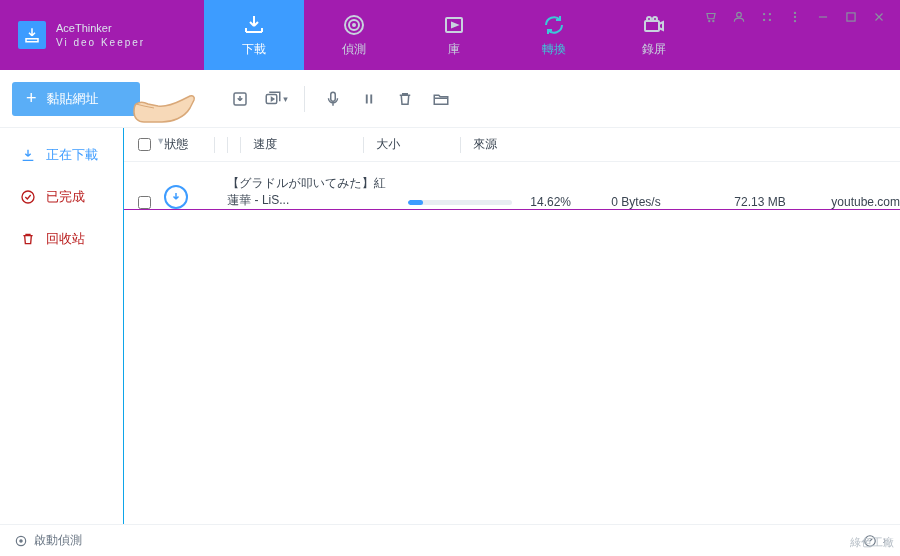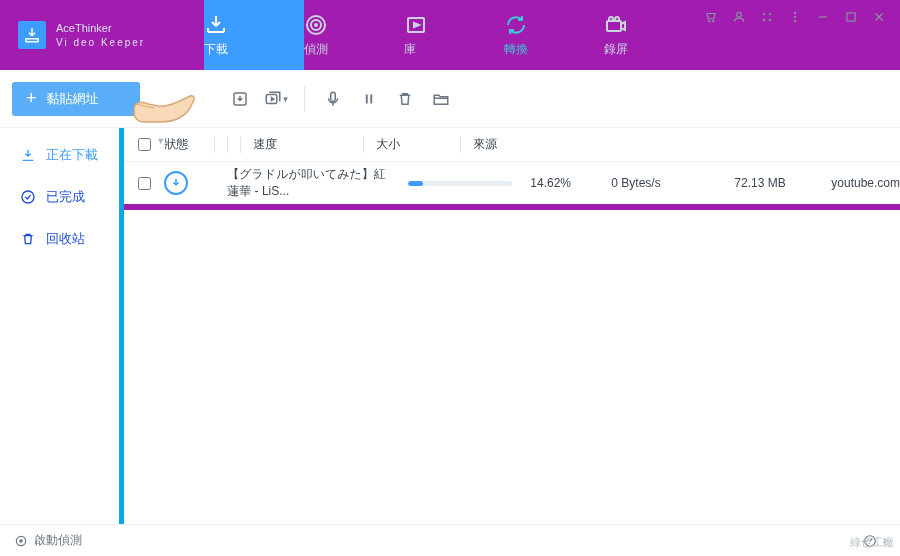--- a/index.html
+++ b/index.html
@@ -7,60 +7,60 @@
 
 .titlebar { height: 70px; background: #a21caf; display: flex; align-items: stretch; }
 .logo-area { display: flex; align-items: center; padding: 0 18px; width: 220px; }
 .logo-icon { width: 28px; height: 28px; background: #3d9cff; border-radius: 2px; display: flex; align-items: center; justify-content: center; margin-right: 10px; }
 .logo-icon svg { width: 18px; height: 18px; }
 .logo-text { color: #dbe3ec; font-size: 11px; line-height: 1.3; }
 .logo-text .line1 { display: block; }
 .logo-text .line2 { display: block; letter-spacing: 2px; font-size: 10px; }
 
 .nav-tabs { display: flex; flex: 1; }
-.nav-tab { width: 100px; display: flex; flex-direction: column; align-items: flex-start; justify-content: center; color: #c8d3de; font-size: 12px; cursor: pointer; gap: 4px; }
+.nav-tab { width: 100px; display: flex; flex-direction: column; align-items: center; justify-content: center; color: #c8d3de; font-size: 12px; cursor: pointer; gap: 4px; }
 .nav-tab.active { background: #3d9cff; color: #fff; }
 .nav-tab.cyan { color: #3cc8d8; }
 .nav-tab svg { width: 24px; height: 24px; }
 
 .win-controls { display: flex; align-items: flex-start; padding: 10px 14px 0 0; gap: 14px; color: #88939f; }
 .win-controls span { cursor: pointer; font-size: 14px; display: inline-flex; align-items: center; }
 .win-controls svg { width: 14px; height: 14px; }
 
 .toolbar { height: 58px; display: flex; align-items: center; padding: 0 12px; border-bottom: 1px solid #eef1f4; position: relative; }
 .paste-btn { background: #5aaef7; color: #fff; height: 34px; width: 128px; border: none; border-radius: 3px; display: flex; align-items: center; padding: 0 14px; gap: 10px; font-size: 13px; cursor: pointer; }
 .paste-btn .plus { font-size: 18px; font-weight: 300; }
 .hand-cursor { position: absolute; left: 130px; top: 12px; pointer-events: none; }
 .hand-cursor svg { width: 68px; height: 48px; }
 
 .tool-icons { display: flex; align-items: center; gap: 0; margin-left: 82px; }
 .tool-btn { width: 36px; height: 34px; display: flex; align-items: center; justify-content: center; color: #6b7785; cursor: pointer; border-radius: 3px; }
 .tool-btn svg { width: 18px; height: 18px; }
 .tool-sep { width: 1px; height: 26px; background: #e2e6ea; margin: 0 10px; }
 
 .main-area { display: flex; height: calc(556px - 70px - 58px - 32px); }
-.sidebar { width: 148px; border-right: 5px solid #0ea5e9; padding-top: 6px; }
-.sidebar-item { display: flex; align-items: center; gap: 10px; padding: 12px 20px; font-size: 13px; color: #1d4ed8; cursor: pointer; }
+.sidebar { width: 148px; border-right: 1px solid #0ea5e9; padding-top: 6px; }
+.sidebar-item { display: flex; align-items: center; gap: 10px; padding: 12px 20px; font-size: 13px; color: #b91c1c; cursor: pointer; }
 .sidebar-item.active { color: #3d9cff; }
 .sidebar-item svg { width: 16px; height: 16px; }
 
 .content { flex: 1; display: flex; flex-direction: column; }
 .table-header { display: flex; align-items: center; height: 34px; border-bottom: 1px solid #eef1f4; font-size: 12px; color: #3a4552; }
 .col-check { width: 40px; display: flex; justify-content: center; }
 .col-check input { cursor: pointer; }
 .col-status { width: 50px; position: relative; }
 .col-status .sort { position: absolute; left: -8px; font-size: 9px; color: #aab3bd; }
 .col-name { width: 168px; }
 .col-progress { width: 190px; }
 .col-speed { width: 110px; }
 .col-size { width: 84px; }
 .col-source { flex: 1; }
 .th-sep { width: 1px; height: 16px; background: #e2e6ea; margin-right: 12px; }
 
-.table-row { display: flex; align-items: center; height: 48px; font-size: 12px; color: #3a4552; border-bottom: 6px solid #a21caf; }
+.table-row { display: flex; align-items: flex-end; height: 48px; font-size: 12px; color: #3a4552; border-bottom: 1px solid #a21caf; }
 .status-icon { width: 24px; height: 24px; border: 2px solid #3d9cff; border-radius: 50%; display: flex; align-items: center; justify-content: center; }
 .status-icon svg { width: 12px; height: 12px; }
 .progress-wrap { display: flex; align-items: center; gap: 18px; }
 .progress-bar { width: 104px; height: 5px; background: #e8edf2; border-radius: 3px; overflow: hidden; }
 .progress-fill { height: 100%; background: #3d9cff; border-radius: 3px; }
 
 .statusbar { position: absolute; bottom: 0; left: 0; right: 0; height: 32px; border-top: 1px solid #eef1f4; display: flex; align-items: center; padding: 0 14px; font-size: 12px; color: #6b7785; gap: 8px; }
 .statusbar .sb-right { margin-left: auto; display: flex; align-items: center; gap: 6px; }
 .statusbar svg { width: 14px; height: 14px; }
 

